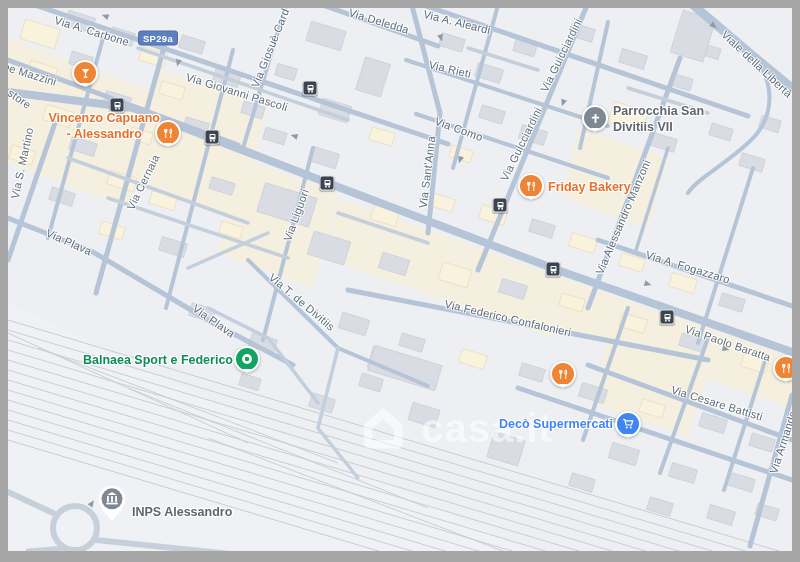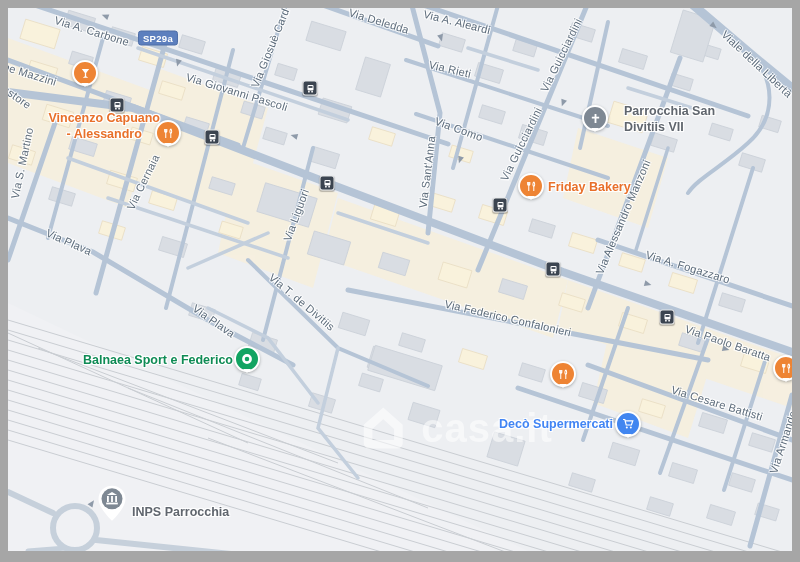--- a/index.html
+++ b/index.html
@@ -380,20 +380,20 @@
           <rect x="9.2" y="17.8" width="11.6" height="1.8"></rect>
         </g>
     </svg>
   </div>
 
   <div class="pl rgt orange" style="left:152px;top:118px;">
     <div>Vincenzo Capuano</div>
     <div>- Alessandro</div>
   </div>
   <div class="pl lft orange" style="left:540px;top:179px;">Friday Bakery</div>
-  <div class="pl lft gray" style="left:605px;top:111px;margin-left:11px;">
+  <div class="pl lft gray" style="left:605px;top:111px;">
     <div>Parrocchia San</div>
     <div>Divitiis VII</div>
   </div>
   <div class="pl rgt green" style="left:225px;top:352px;">Balnaea Sport e Federico</div>
   <div class="pl rgt blue" style="left:605px;top:416px;">Decò Supermercati</div>
-  <div class="pl lft gray" style="left:124px;top:504px;">INPS Parrocchia</div>
+  <div class="pl lft gray" style="left:124px;top:504px;">INPS Alessandro</div>
 </div>
 
 </body></html>

